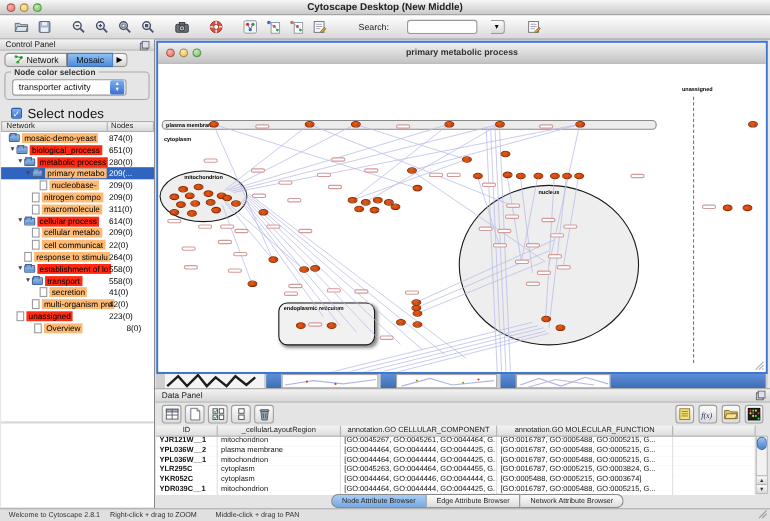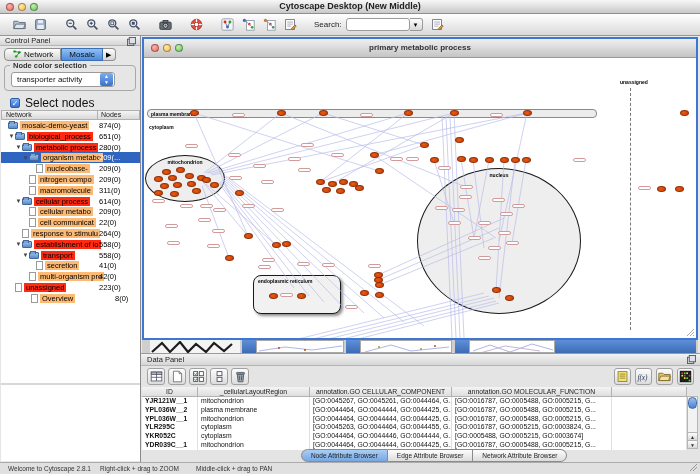--- a/index.html
+++ b/index.html
@@ -11,21 +11,21 @@
     background:linear-gradient(#f7f7f7,#c9c9c9);border-bottom:1px solid #8e8e8e;}
   .lights{position:absolute;left:6px;top:3px;display:flex;gap:4px;}
   .light{width:8px;height:8px;border-radius:50%;border:1px solid rgba(0,0,0,.35);}
   .l-close{background:radial-gradient(circle at 35% 30%,#ffb3ad,#ee6a5e);}
   .l-min{background:radial-gradient(circle at 35% 30%,#ffe9a8,#f5bf4f);}
   .l-max{background:radial-gradient(circle at 35% 30%,#c8f0b0,#62c554);}
   .wtitle{position:absolute;left:0;right:0;top:1px;text-align:center;font-size:9px;font-weight:bold;color:#222;}
   
   .toolbar{position:absolute;left:0;top:14px;width:700px;height:22px;
     background:linear-gradient(#ffffff,#d9d9d9);border-bottom:1px solid #979797;
-    display:flex;align-items:center;padding-left:10px;}
+    display:flex;align-items:center;padding-left:10px;gap:12px;}
   .tb-group{display:flex;align-items:center;gap:3px;margin-right:13px;}
   .tb-btn{width:18px;height:18px;display:flex;align-items:center;justify-content:center;
     background:transparent;border:none;padding:0;}
   .search-label{font-size:8px;color:#222;margin:0 4px 0 2px;}
   .search-input{width:64px;height:13px;font-size:8px;border:1px solid #9a9a9a;border-radius:3px;background:#fff;padding:0 3px;}
   .search-arrow{width:13px;height:13px;font-size:7px;line-height:11px;border:1px solid #9a9a9a;border-left:none;
     background:linear-gradient(#fdfdfd,#d8d8d8);border-radius:0 3px 3px 0;padding:0;}
   
   .cpanel{position:absolute;left:0;top:36px;width:141px;height:426px;background:#e6e6e6;border-right:1px solid #8a8a8a;}
   .panel-header{position:absolute;left:0;top:0;width:100%;height:10px;
@@ -323,21 +323,21 @@
           <span class="fo"></span>
           <span class="lbl r">metabolic process</span>
           <span class="tr-nodes">280(0)</span>
         </div>
         <div class="tree-row sel" style="top: 32.4px;">
           <span class="tr-sp"></span>
           <span class="tr-sp"></span>
           <span class="tr-sp"></span>
           <span class="tr-arrow">▼</span>
           <span class="fo"></span>
-          <span class="lbl g">organism metabo</span>
+          <span class="lbl g">primary metabo</span>
           <span class="tr-nodes">209(...</span>
         </div>
         <div class="tree-row" style="top: 43.2px;">
           <span class="tr-sp"></span>
           <span class="tr-sp"></span>
           <span class="tr-sp"></span>
           <span class="tr-sp"></span>
           <span class="tr-arrow"></span>
           <span class="fi"></span>
           <span class="lbl g">nucleobase-</span>

